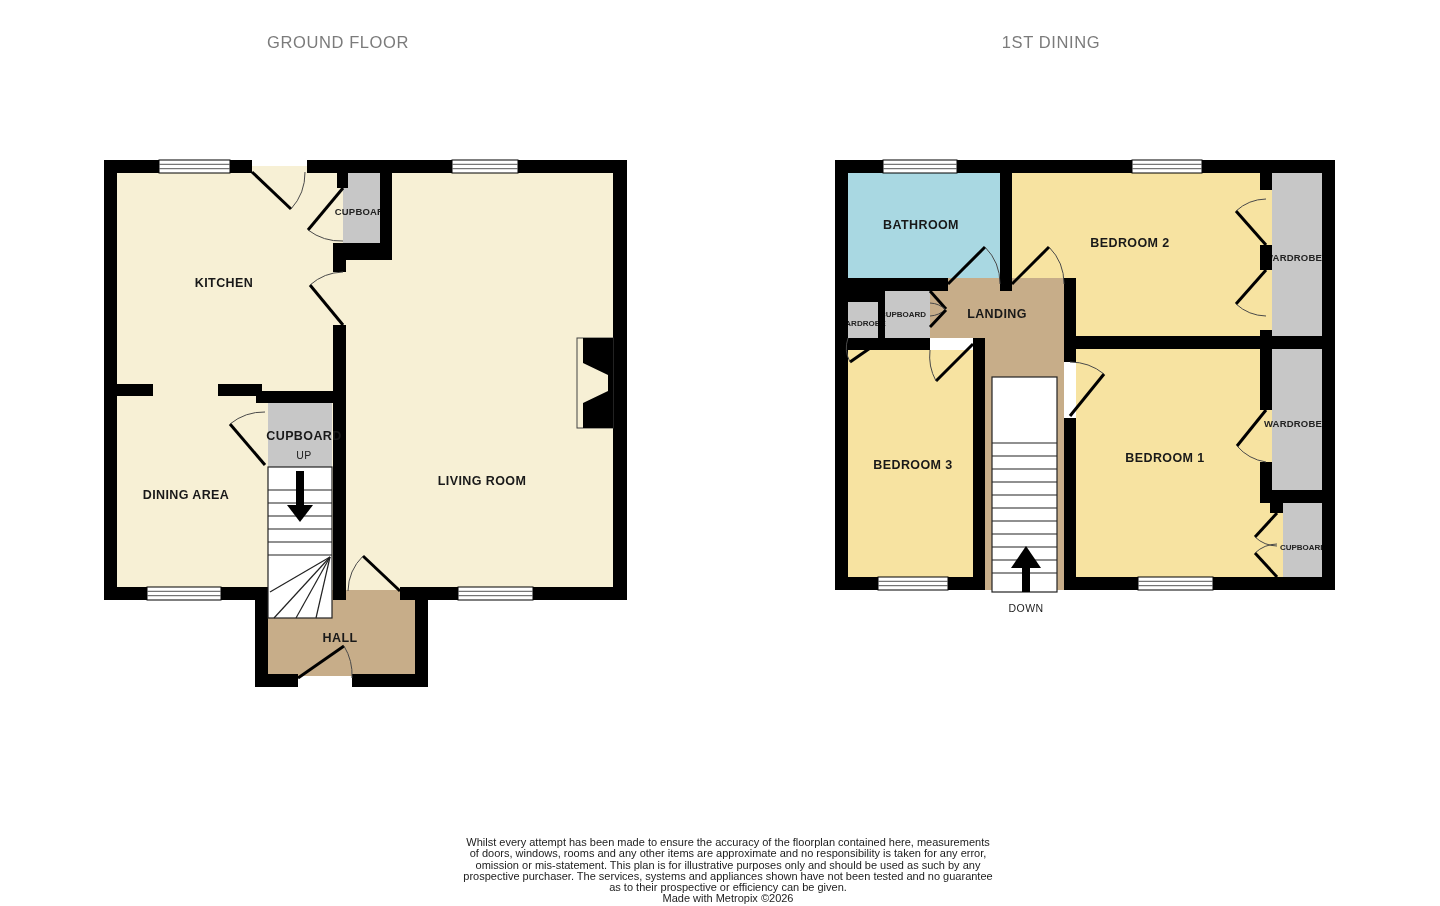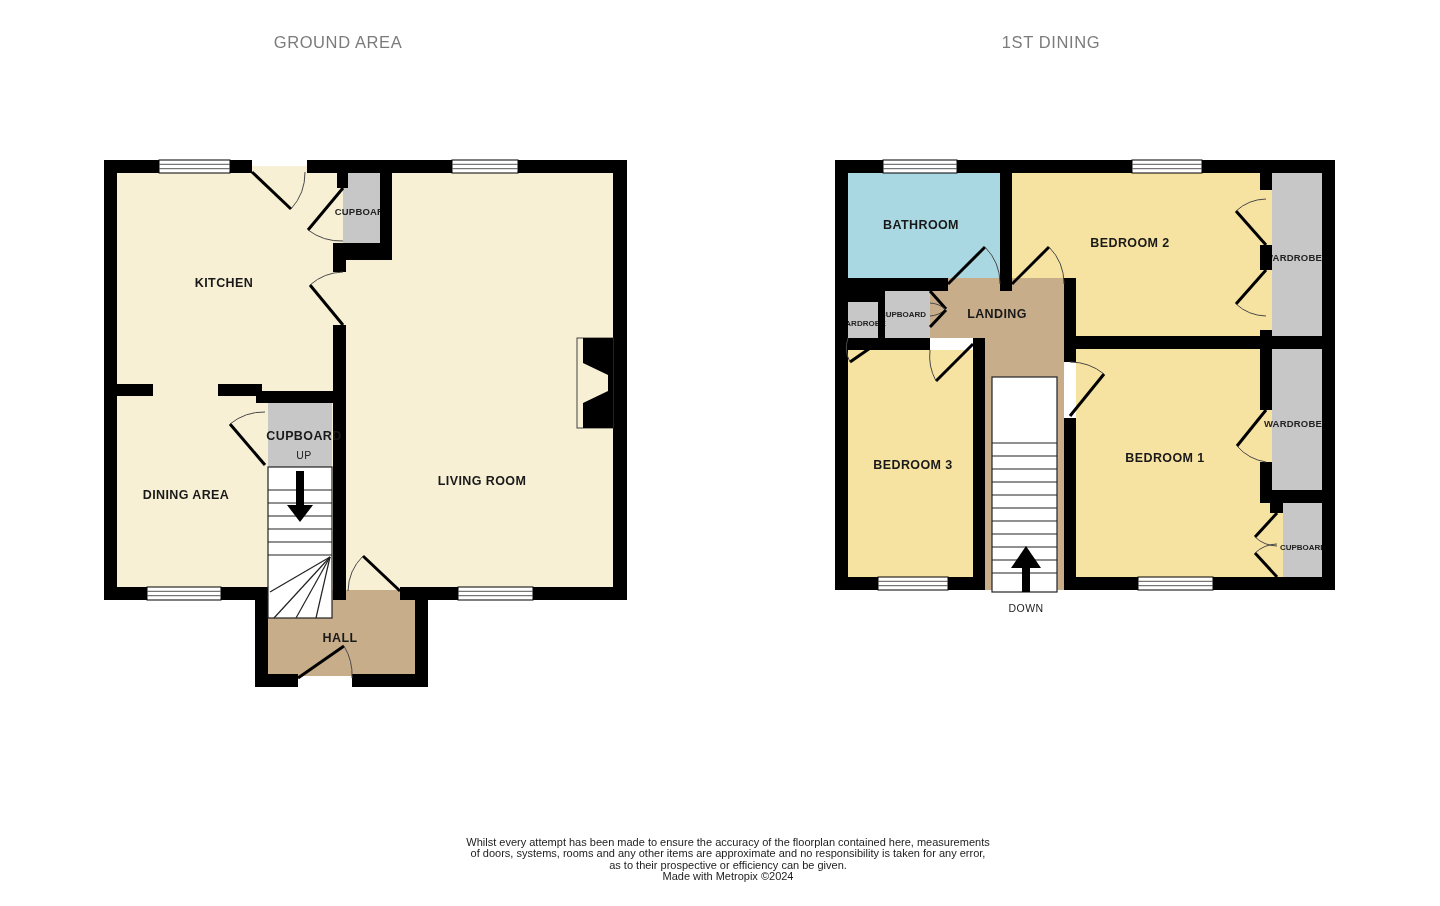--- a/index.html
+++ b/index.html
@@ -28,21 +28,21 @@
   .lbl{font:700 12.5px "Liberation Sans",sans-serif;fill:#191919;letter-spacing:.4px;text-anchor:middle;}
   .lbl-sm{font:700 9.5px "Liberation Sans",sans-serif;fill:#222;letter-spacing:.2px;text-anchor:middle;}
   .lbl-xs{font:700 8px "Liberation Sans",sans-serif;fill:#222;text-anchor:middle;}
   .lbl-dir{font:400 10.5px "Liberation Sans",sans-serif;fill:#222;letter-spacing:.5px;text-anchor:middle;}
 </style>
 </head>
 <body>
 
 <div class="page">
 
-  <div class="floor-title" id="title-ground">GROUND AREA</div>
+  <div class="floor-title" id="title-ground">GROUND FLOOR</div>
   <div class="floor-title" id="title-first">1ST DINING</div>
 
   <svg width="1440" height="906" viewBox="0 0 1440 906">
 
     <g>
 
       <rect class="rg" x="110" y="166" width="510" height="428"></rect>
       <rect class="hall" x="262" y="590" width="156" height="86"></rect>
       <rect class="st" x="343" y="173" width="37" height="70"></rect>
       <rect class="st" x="268" y="403" width="64" height="64"></rect>
@@ -306,18 +306,20 @@
       <text class="lbl" x="1130" y="247">BEDROOM 2</text>
       <text class="lbl" x="997" y="318">LANDING</text>
       <text class="lbl" x="913" y="469">BEDROOM 3</text>
       <text class="lbl" x="1165" y="462">BEDROOM 1</text>
       <text class="lbl-dir" x="1026" y="612">DOWN</text>
     </g>
   </svg>
 
   <div class="footer">
     <div>Whilst every attempt has been made to ensure the accuracy of the floorplan contained here, measurements</div>
-    <div>of doors, systems, rooms and any other items are approximate and no responsibility is taken for any error,</div>
+    <div>of doors, windows, rooms and any other items are approximate and no responsibility is taken for any error,</div>
+    <div>omission or mis-statement. This plan is for illustrative purposes only and should be used as such by any</div>
+    <div>prospective purchaser. The services, systems and appliances shown have not been tested and no guarantee</div>
     <div>as to their prospective or efficiency can be given.</div>
-    <div>Made with Metropix ©2024</div>
+    <div>Made with Metropix ©2026</div>
   </div>
 
 </div>
 
 </body></html>

